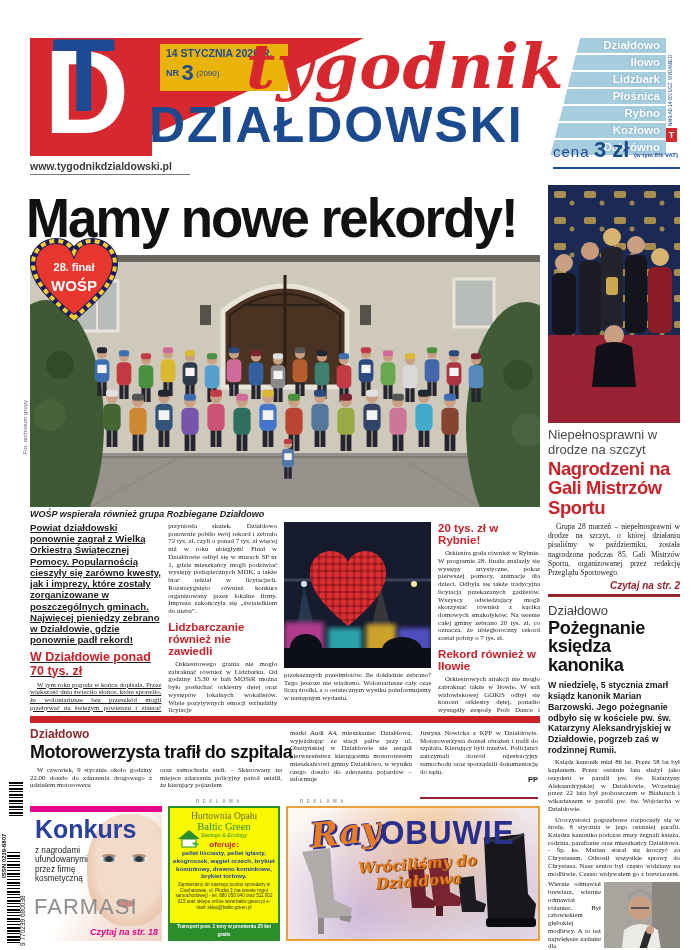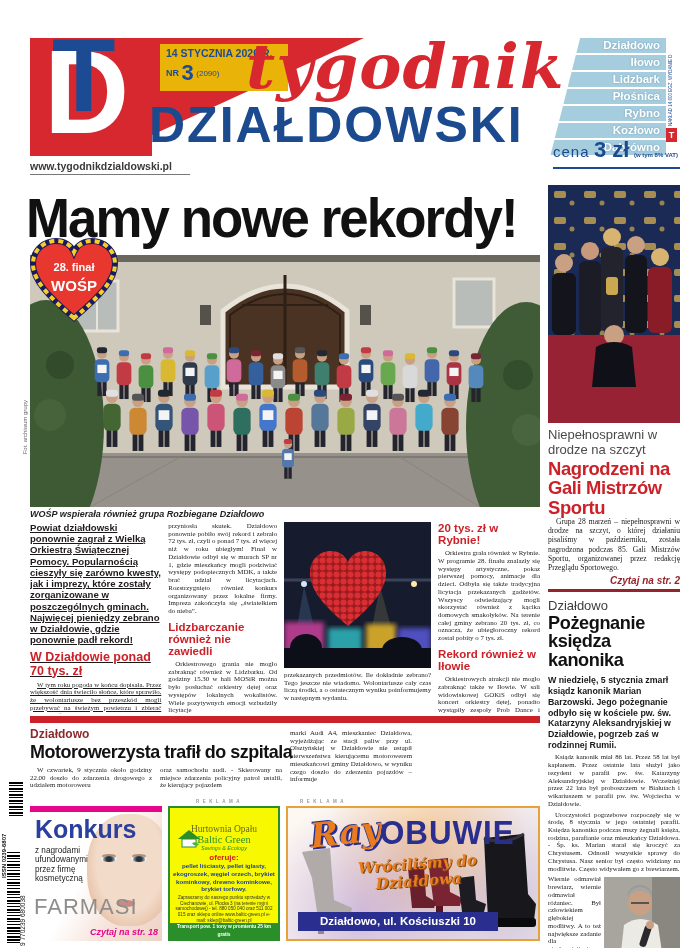--- a/index.html
+++ b/index.html
@@ -64,21 +64,21 @@
   .ad1 .bar{position:absolute;top:0;left:0;width:100%;height:6px;background:#e5068c;}
   .ad1 .k{position:absolute;left:5px;top:9px;font-size:25px;font-weight:900;color:#2a3f9e;}
   .ad1 .s{position:absolute;left:5px;top:40px;width:70px;font-size:8.2px;line-height:1.15;color:#222;}
   .ad1 .f{position:absolute;left:4px;top:88px;font-size:22px;letter-spacing:1px;color:#8d8d8d;font-weight:500;}
   .ad1 .r{position:absolute;right:4px;bottom:4px;font-size:9px;font-weight:bold;font-style:italic;color:#e5068c;}
   .face{position:absolute;right:-10px;top:8px;width:85px;height:112px;border-radius:45%;
         background:radial-gradient(ellipse at 50% 42%,#f2dbc9 55%,#e9c5ab 75%,rgba(233,197,171,0));}
   .eye{position:absolute;width:16px;height:6px;border-radius:50%;background:radial-gradient(circle at 50% 55%,#2a3138 28%,#7e98a6 60%,#f4f0ea 75%);box-shadow:0 -3px 0 -1px #b28d70;}
   .lips{position:absolute;width:18px;height:7px;border-radius:48%;background:#c98a83;}
   .ad2{left:168px;top:806px;width:112px;height:135px;background:#f8f800;border:2px solid #2a8f2a;box-sizing:border-box;text-align:center;overflow:hidden;}
-  .ad2 .l1{font-family:"Liberation Serif",serif;font-size:9.5px;color:#6a6a20;margin-top:16px;}
+  .ad2 .l1{font-family:"Liberation Serif",serif;font-size:9.5px;color:#6a6a20;margin-top:3px;}
   .ad2 .l2{font-family:"Liberation Serif",serif;font-size:10.5px;color:#2a8f2a;}
   .ad2 .tag{font-size:5.5px;font-style:italic;color:#2a8f2a;}
   .ad2 .ofl{font-size:8px;font-weight:bold;color:#d02020;margin-top:2px;}
   .ad2 .of{font-size:6.2px;font-weight:bold;color:#1b3f9e;line-height:1.25;padding:0 3px;}
   .ad2 .det{font-size:4.6px;color:#333;line-height:1.25;padding:2px 4px 0;}
   .ad2 .foot{position:absolute;bottom:0;left:0;width:100%;background:#2a8f2a;color:#fff;font-size:4.8px;font-weight:bold;line-height:8px;}
   .house{position:absolute;left:8px;top:22px;}
   .ad3{left:286px;top:806px;width:254px;height:135px;border:2px solid #e8a23c;box-sizing:border-box;
        background:radial-gradient(circle at 30% 80%,rgba(150,110,190,.45),transparent 55%),
                   radial-gradient(circle at 55% 25%,rgba(240,170,90,.55),transparent 60%),
@@ -88,21 +88,21 @@
   .obuwie{position:absolute;left:92px;top:6px;font-size:33px;font-weight:900;color:#2a2f8f;letter-spacing:1px;transform:scaleX(.95);transform-origin:left;}
   .wrocil{position:absolute;left:60px;top:48px;width:140px;text-align:center;font-family:"DejaVu Serif",serif;
           font-style:italic;font-weight:bold;font-size:15px;line-height:1.1;color:#e87c1e;text-shadow:1px 1px 0 #7a4a10;transform:rotate(-4deg);}
   .ad3 .addr{position:absolute;left:10px;bottom:8px;width:200px;background:#2a2f8f;color:#fff;
              font-size:11.5px;font-weight:bold;text-align:center;line-height:19px;height:19px;}
   
   .rcol{left:548px;top:185px;width:132px;height:763px;overflow:hidden;}
   .gala{width:132px;height:238px;}
   .kicker-gray{color:#4a4a4a;font-size:13px;line-height:1.12;margin-top:5px;}
   .r-head{color:#cc2128;font-size:19px;font-weight:900;line-height:1.02;letter-spacing:-.4px;margin-top:2px;transform:scaleX(.97);transform-origin:left;}
-  .r-body{font-family:"Liberation Serif",serif;font-size:7.6px;line-height:1.2;text-align:justify;text-indent:8px;}
+  .r-body{font-family:"Liberation Serif",serif;font-size:7.6px;line-height:1.2;text-align:justify;margin-top:5px;text-indent:8px;}
   .read-more{font-size:10px;font-weight:bold;font-style:italic;color:#93242c;text-align:right;margin-top:3px;}
   .rule{height:3px;background:#93242c;margin-top:3px;}
   .kicker2{color:#3d3d3d;font-size:13px;margin-top:6px;}
   .p-head{color:#111;font-size:18.5px;font-weight:900;line-height:1.0;letter-spacing:-.4px;margin-top:1px;transform:scaleX(.98);transform-origin:left;}
   .p-lead{font-size:8.8px;font-weight:bold;line-height:1.22;margin-top:6px;color:#1a1a1a;}
   .p-body{font-family:"Liberation Serif",serif;font-size:6.8px;line-height:1.14;text-align:justify;margin-top:3px;}
   .p-body.ind{text-indent:7px;}
   .priest{float:right;width:76px;height:102px;margin:2px 0 2px 3px;}
   
   .rail{left:3px;top:756px;width:24px;height:190px;}
@@ -500,20 +500,24 @@
   <div class="abs acc">
     <div class="acc-head">
       <div class="kicker-red">Działdowo</div>
       <div class="acc-title">Motorowerzysta trafił do szpitala</div>
       <div class="acc-mini">
         <div class="bodytxt ind">W czwartek, 9 stycznia około godziny 22.00 doszło do zdarzenia drogowego z udziałem motoroweru</div>
         <div class="bodytxt">oraz samochodu audi. - Skierowany na miejsce zdarzenia policyjny patrol ustalił, że kierujący pojazdem</div>
       </div>
     </div>
     <div class="acc-col bodytxt">marki Audi A4, mieszkaniec Działdowa, wyjeżdżając ze stacji paliw przy ul. Olsztyńskiej w Działdowie nie ustąpił pierwszeństwa kierującemu motorowerem mieszkańcowi gminy Działdowo, w wyniku czego doszło do zderzenia pojazdów – informuje</div>
+    <div class="acc-col4">
+      <div class="bodytxt">Justyna Nowicka z KPP w Działdowie. Motorowerzysta doznał obrażeń i trafił do szpitala. Kierujący byli trzeźwi. Policjanci zatrzymali dowód rejestracyjny samochodu oraz sporządzili dokumentację do sądu.</div>
+      <div class="author">PP</div>
+    </div>
   </div>
 
   <div class="rek" style="left:196px;">REKLAMA</div>
   <div class="rek" style="left:300px;">REKLAMA</div>
 
   <div class="abs ad1">
     <div class="face">
       <div class="eye" style="left:14px;top:42px;"></div>
       <div class="eye" style="left:44px;top:42px;"></div>
       <div class="lips" style="left:30px;top:86px;"></div>
@@ -557,21 +561,20 @@
         <rect x="198" y="110" width="50" height="9" rx="3" fill="#0b0b0e"></rect>
         <path d="M196,30 q20,8 40,-4" fill="none" stroke="#33333c" stroke-width="3"></path>
       </g>
       <g fill="#1c1c22">
         <path d="M170,70 L186,68 L188,92 L198,96 L196,104 L174,104 Z"></path>
       </g>
     </svg>
     <div class="ray">Ray</div>
     <div class="obuwie">OBUWIE</div>
     <div class="wrocil">Wróciliśmy do Działdowa</div>
-    <div class="addr">Działdowo, ul. Kościuszki 10</div>
   </div>
 
   <div class="abs rcol">
     <div class="gala">
       <svg width="132" height="238" viewBox="0 0 132 238">
         <defs>
           <pattern id="glogo" width="30" height="26" patternUnits="userSpaceOnUse">
             <rect width="30" height="26" fill="#1b2a55"></rect>
             <rect x="6" y="6" width="12" height="7" rx="2" fill="#caa84f" opacity="0.8"></rect>
             <circle cx="24" cy="18" r="2.5" fill="#caa84f" opacity="0.7"></circle>

